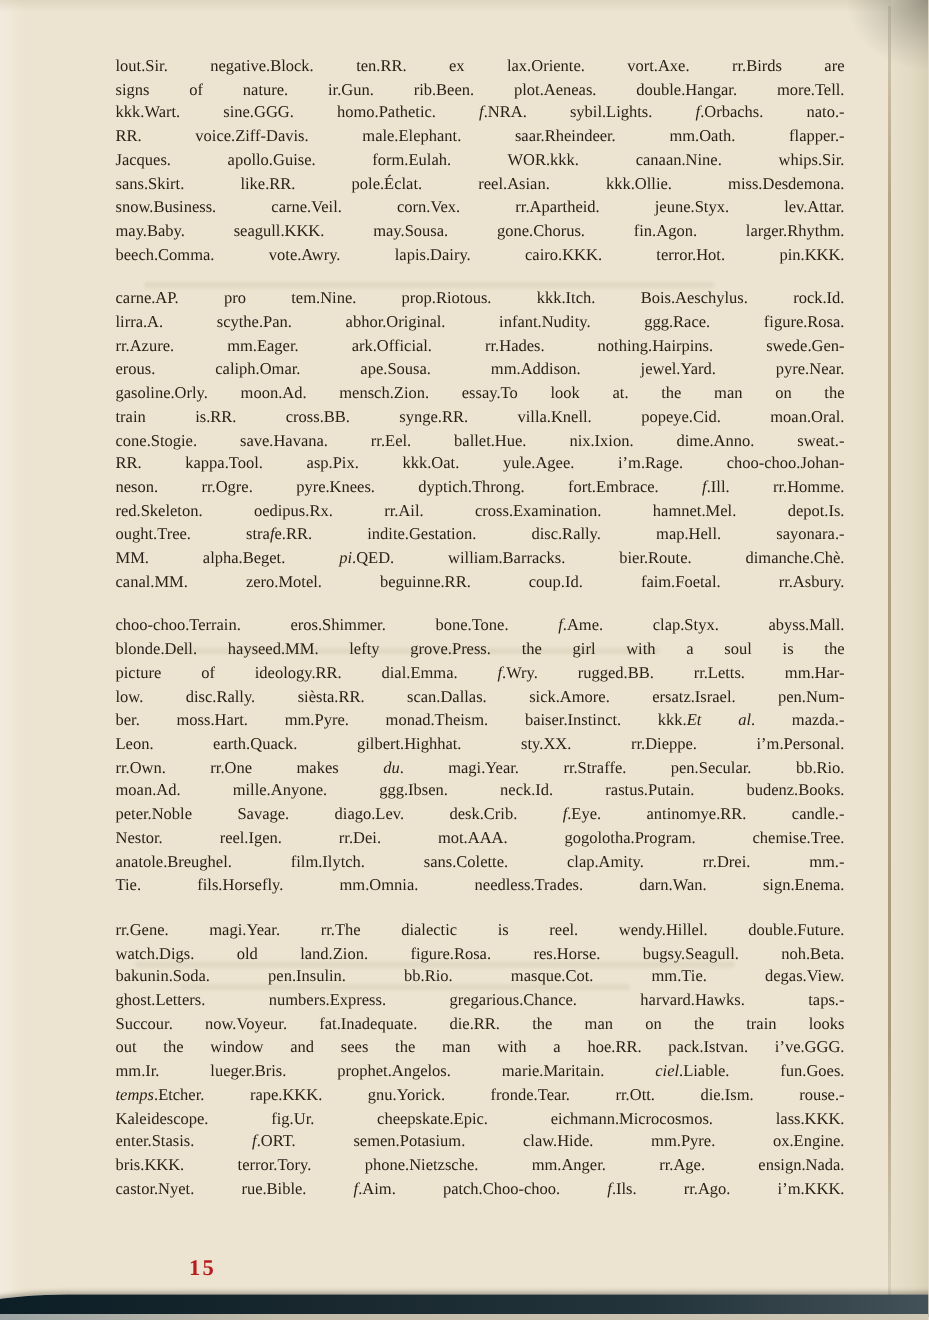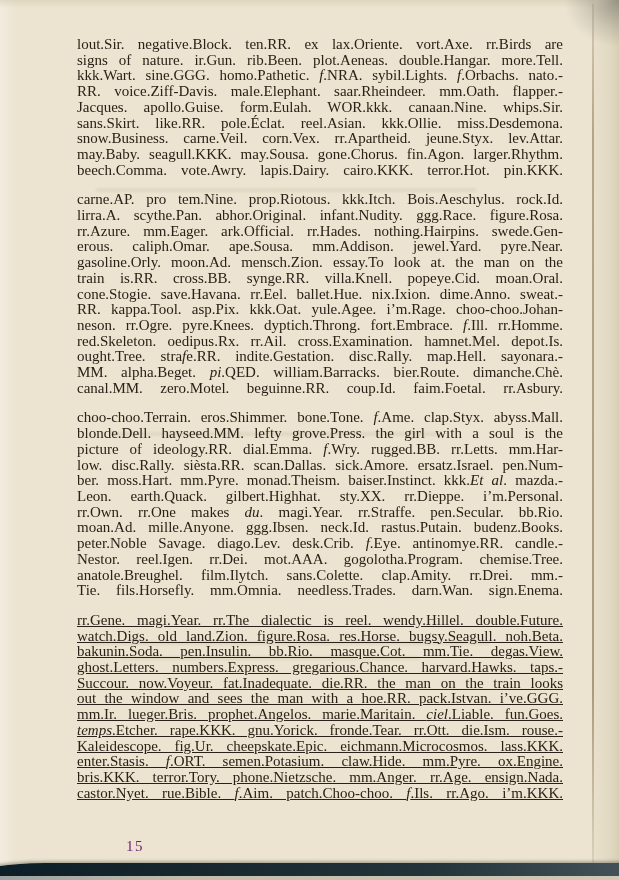--- a/index.html
+++ b/index.html
@@ -53,34 +53,35 @@
   }
   .g1 { left:96px; width:380px; top:188px; }
   .g2 { left:110px; width:330px; top:432px; }
   .g3 { left:90px; width:400px; top:641px; }
   .g4 { left:120px; width:300px; top:656px; }
 
   
   .textblock {
     position:absolute; left:77px; top:37px; width:486px;
     color:var(--ink, #2b2118);
-    font-size:15px; line-height:15.7px;
+    font-size:11px; line-height:15.7px;
     -webkit-font-smoothing:antialiased;
   }
   .paragraph { margin:0 0 14px 0; }
-  .paragraph:last-child { margin-bottom:16px;text-decoration:underline; }
+  .paragraph:last-child { margin-bottom:16px; }
   .line {
     text-align:justify; text-align-last:justify; text-justify:inter-word;
     white-space:normal; word-spacing:1px;
   }
   .line i { font-style:italic; }
   .page-number {
     position:absolute; left:126px; top:838px;
-    color:#701a75; font-size:15px; letter-spacing:1.5px;
+    color:#b91c1c; font-size:15px; letter-spacing:1.5px;
     font-family:"Liberation Serif", serif;
+    font-weight:bold;
   }
 </style>
 </head>
 <body>
 
 <div class="scan">
 
   <div class="edge-left"></div>
   <div class="edge-top"></div>
   <div class="edge-right"></div>

